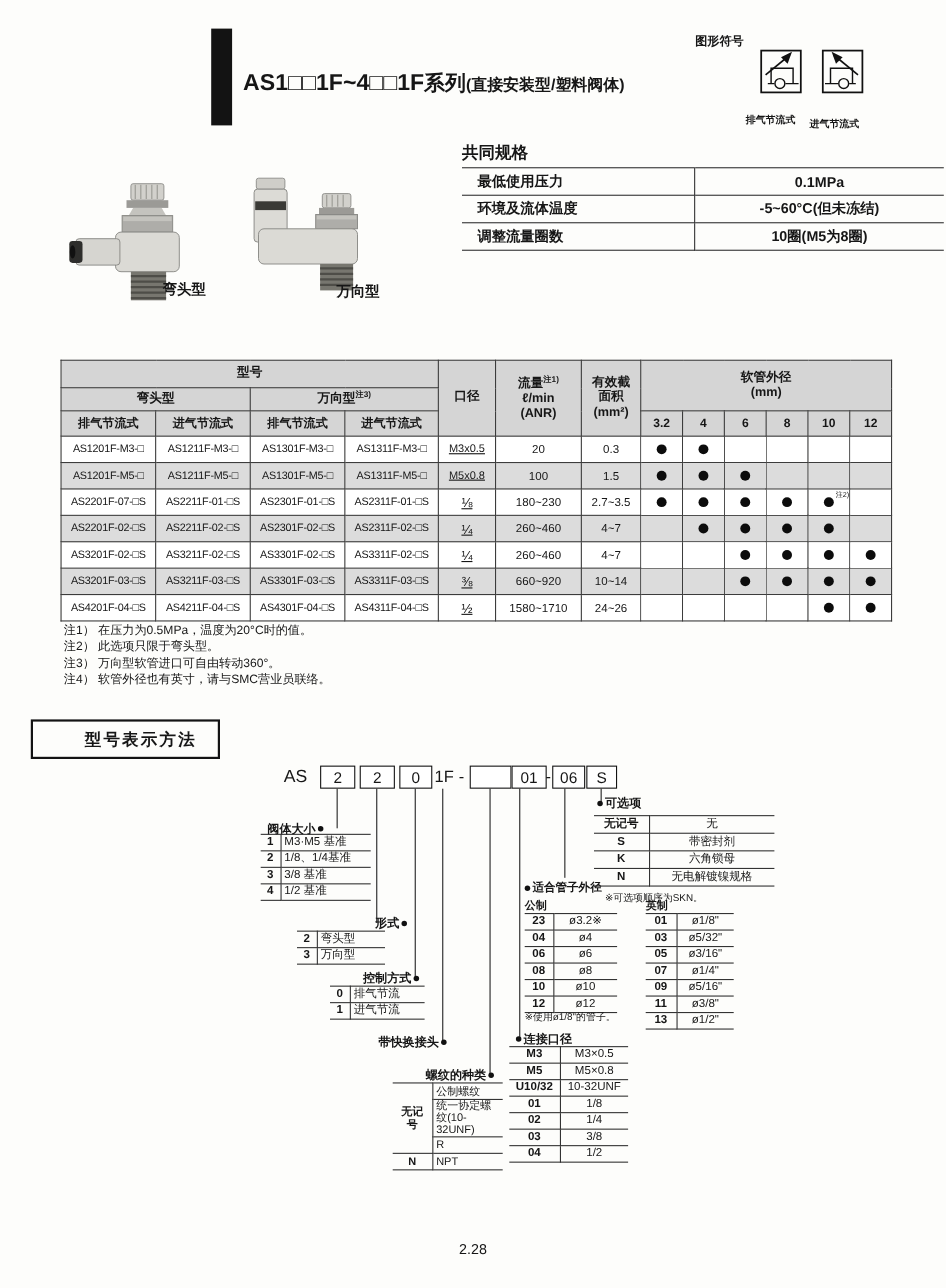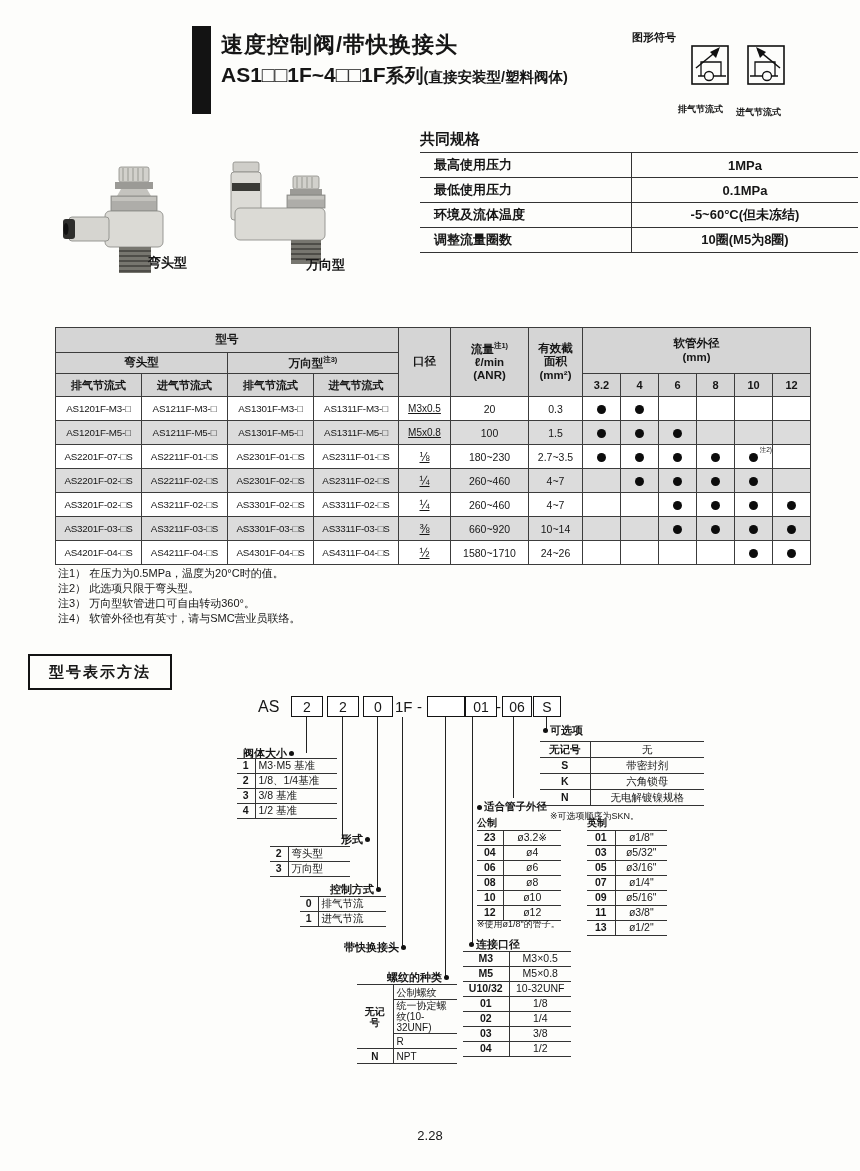--- a/index.html
+++ b/index.html
@@ -38,21 +38,21 @@
   #model-table td.port-cell{font-size:10px;text-decoration:underline;}
   #model-table td.port-cell .fr{font-size:12px;}
   #model-table sup{font-size:7.5px;}
   .dot{display:inline-block;width:9px;height:9px;border-radius:50%;background:#0c0c0c;vertical-align:middle;}
   .dot-cell{position:relative;}
   .dot-note{position:absolute;top:1px;right:0;font-size:6.5px;}
   
   #notes{position:absolute;left:58px;top:566px;font-size:11px;line-height:15px;}
   
   .md-box{position:absolute;left:28px;top:654px;width:140px;height:32px;border:2px solid #131313;
-          font-size:15px;font-weight:bold;display:flex;align-items:center;justify-content:center;letter-spacing:2px;}
+          font-size:15px;font-weight:bold;display:flex;align-items:center;justify-content:center;letter-spacing:2px;padding-left:28px;}
   .as-prefix{position:absolute;left:258px;top:698px;font-size:16px;}
   .code-box{position:absolute;top:696px;height:19px;border:1.5px solid #131313;font-size:14px;
             display:flex;align-items:center;justify-content:center;background:#fff;}
   .code-lit{position:absolute;top:698px;font-size:15px;}
   .vl{position:absolute;top:717px;width:1px;background:#222;}
   .bk-label{position:absolute;font-size:11px;font-weight:bold;height:14px;display:flex;align-items:center;gap:2px;white-space:nowrap;}
   .cdot{display:inline-block;width:5px;height:5px;border-radius:50%;background:#111;}
   .sub-lab{position:absolute;font-size:10px;font-weight:bold;}
   .mini-note{position:absolute;font-size:9px;}
   .mt{position:absolute;border-collapse:collapse;table-layout:fixed;}
@@ -63,21 +63,20 @@
   #t-thread td{font-size:10px;}
   #t-options td{height:15px;}
   .page-num{position:absolute;left:380px;top:1128px;width:100px;text-align:center;font-size:13px;}
 </style>
 </head>
 <body>
 
 <div id="page">
 
   <div class="black-bar"></div>
-  <div class="title1">速度控制阀/带快换接头</div>
   <div class="title2">
     <span>AS1□□1F~4□□1F</span><span class="suffix">系列</span><span class="paren">(直接安装型/塑料阀体)</span>
   </div>
   <div class="sym-title">图形符号</div>
   <svg class="sym" style="left:688px;" width="44" height="50" viewBox="0 0 44 50">
     <rect x="4" y="6" width="36" height="38" fill="none" stroke="#111" stroke-width="1.6"></rect>
     <path d="M10 36 h6 M26 36 h12" stroke="#111" stroke-width="1.3" fill="none"></path>
     <circle cx="21" cy="36" r="4.5" fill="none" stroke="#111" stroke-width="1.3"></circle>
     <path d="M13 36 v-14 h20 v14" fill="none" stroke="#111" stroke-width="1.3"></path>
     <path d="M8 28 L30 10" stroke="#111" stroke-width="1.5"></path>
@@ -122,24 +121,20 @@
     <rect x="30" y="50" width="90" height="32" rx="5" fill="#dbdad5" stroke="#8e8e8a" stroke-width="0.9"></rect>
     <rect x="86" y="82" width="30" height="24" fill="#77766f"></rect>
     <path d="M86 86 h30 M86 91 h30 M86 96 h30 M86 101 h30" stroke="#4e4d48" stroke-width="2"></path>
   </svg>
   <div class="prod-label" style="left:148px;top:254px;">弯头型</div>
   <div class="prod-label" style="left:306px;top:256px;">万向型</div>
 
   <div class="spec-title">共同规格</div>
   <table id="spec-table">
       <tbody id="spec-rows">
-        <tr>
-          <td class="spec-label">最高使用压力</td>
-          <td class="spec-value">1MPa</td>
-        </tr>
         <tr>
           <td class="spec-label">最低使用压力</td>
           <td class="spec-value">0.1MPa</td>
         </tr>
         <tr>
           <td class="spec-label">环境及流体温度</td>
           <td class="spec-value">-5~60°C(但未冻结)</td>
         </tr>
         <tr>
           <td class="spec-label">调整流量圈数</td>

